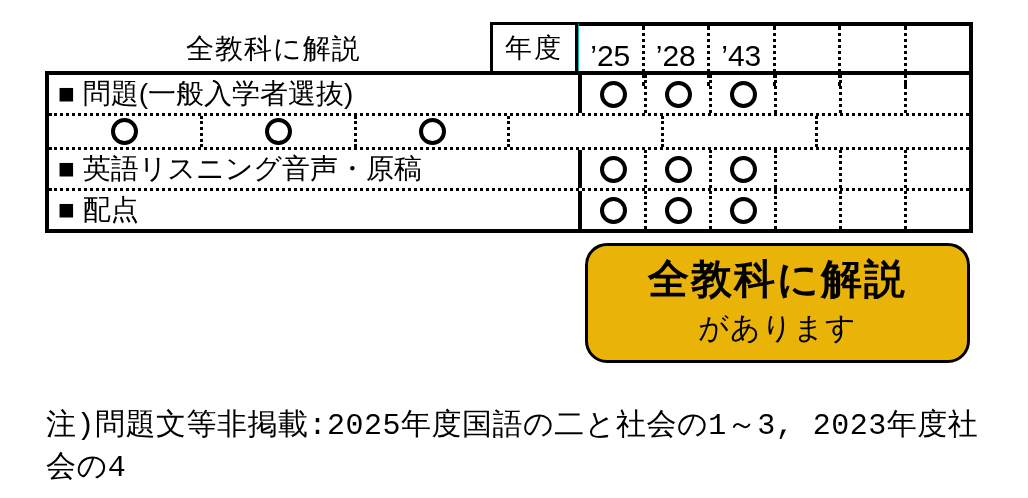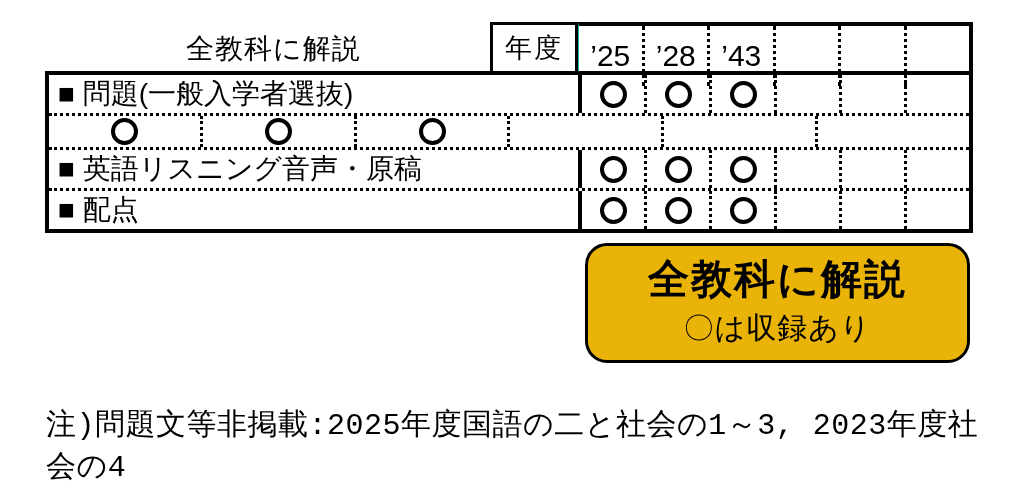--- a/index.html
+++ b/index.html
@@ -161,18 +161,18 @@
         <div class="cell"></div>
         <div class="cell"></div>
         <div class="cell"></div>
       </div>
     </div>
 
   </div>
 
   <div class="callout">
     <div class="callout-line1">全教科に解説</div>
-    <div class="callout-line2">〇は収録あり</div>
+    <div class="callout-line2">があります</div>
   </div>
 
   <div class="note">注)問題文等非掲載:2025年度国語の二と社会の1～3, 2023年度社会の4</div>
 
 </div>
 
 </body></html>

